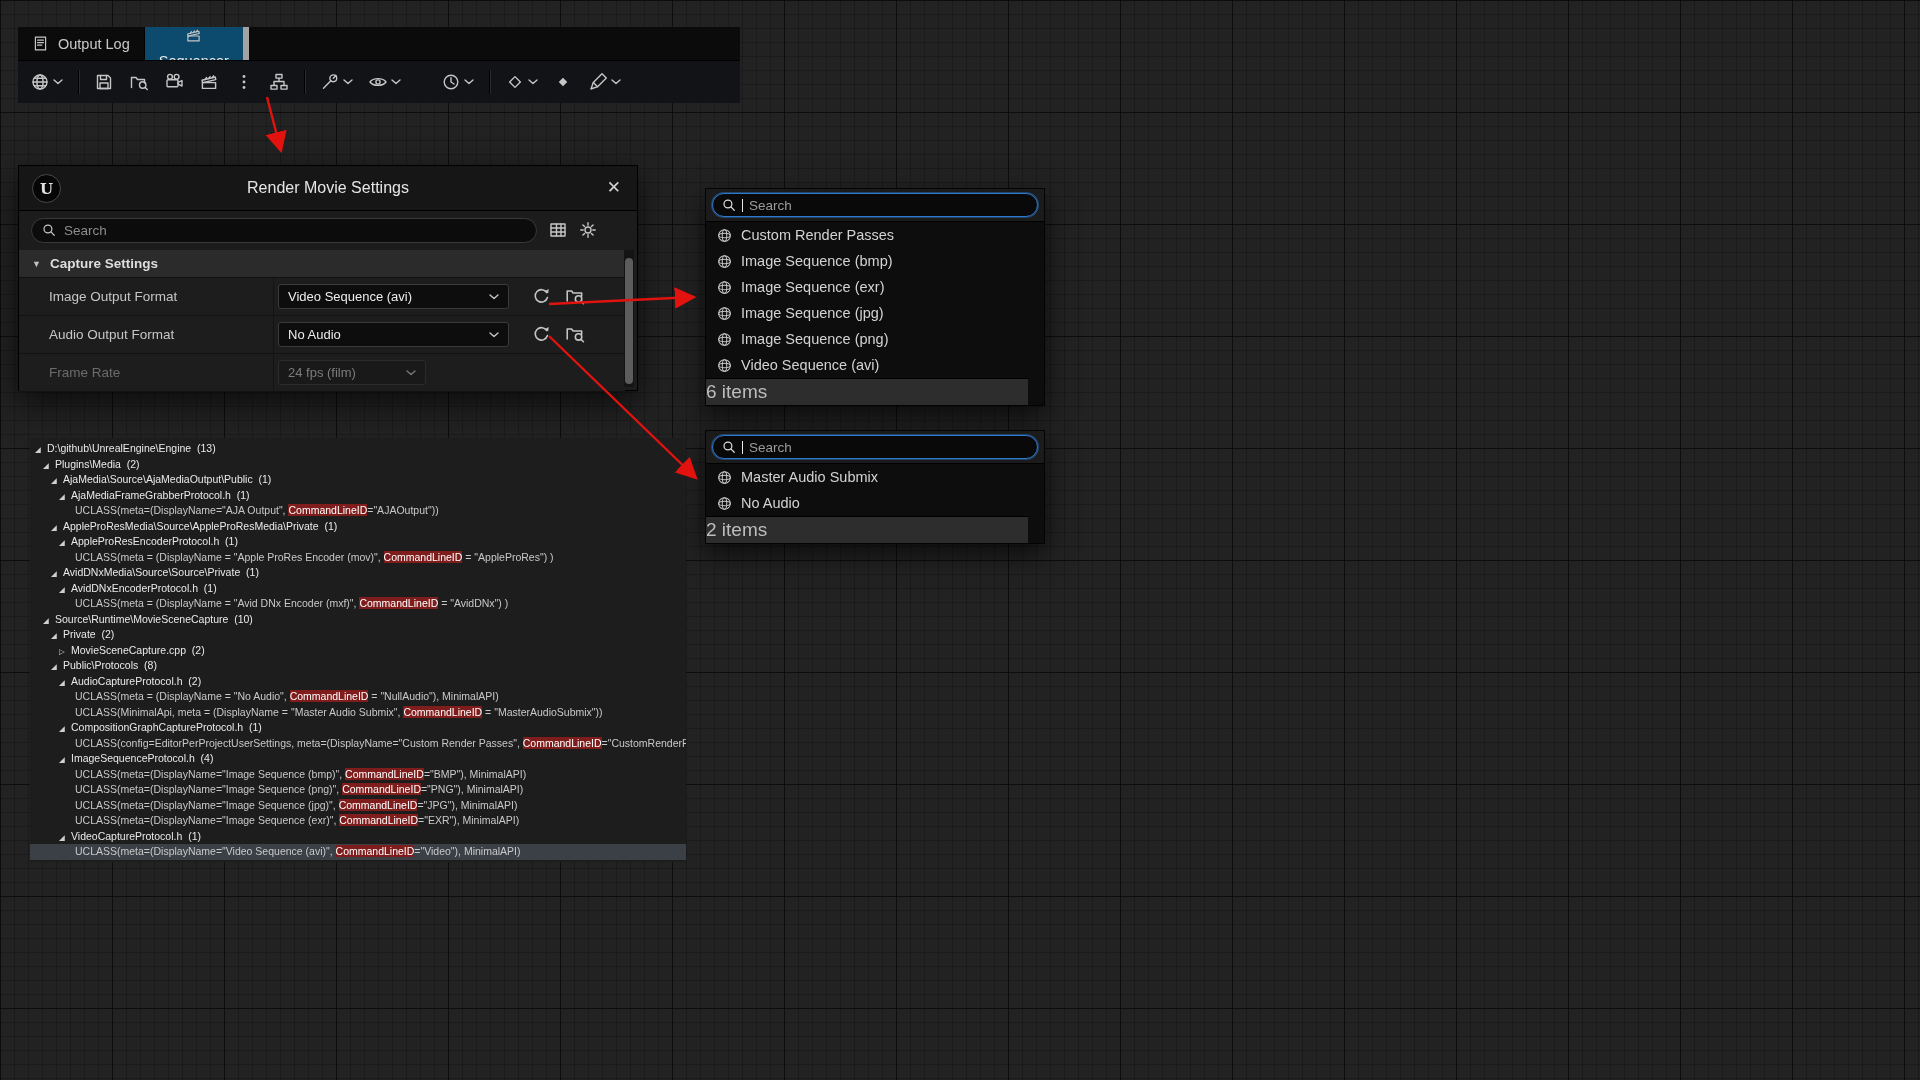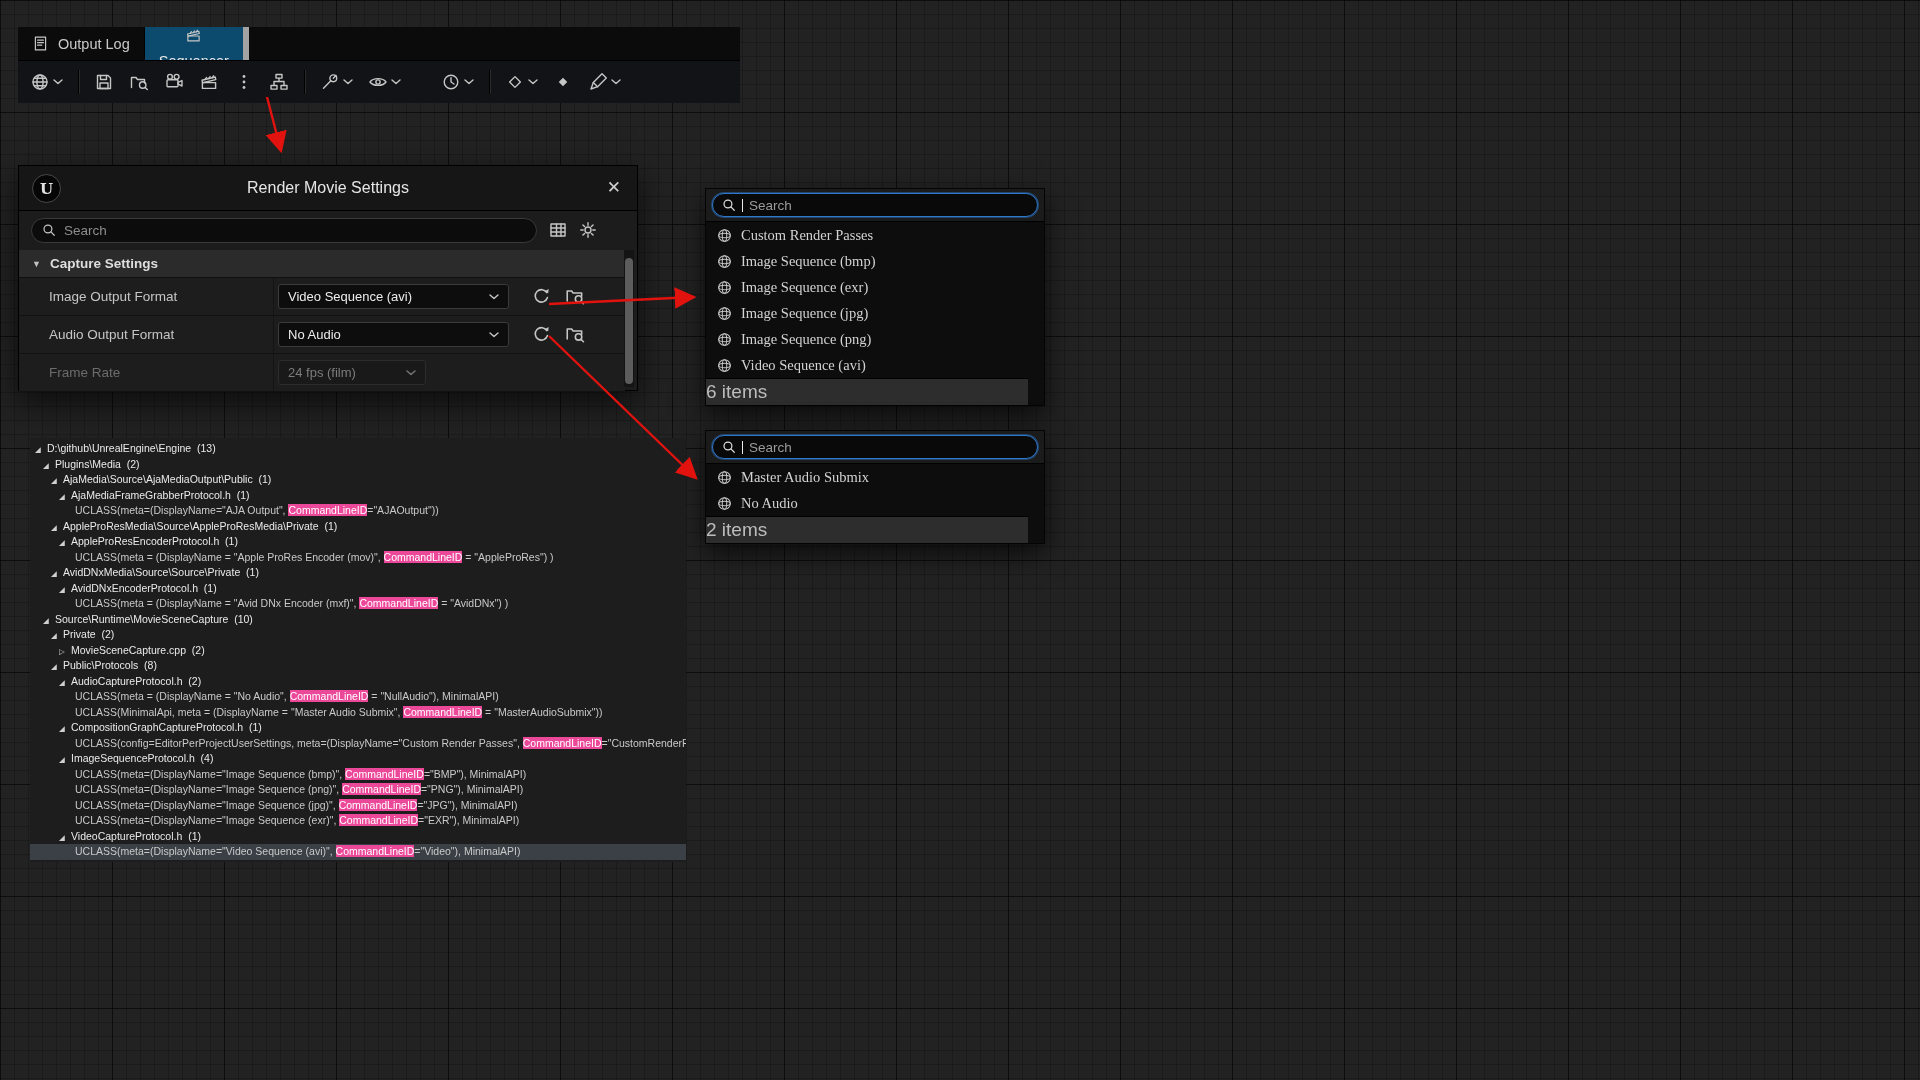--- a/index.html
+++ b/index.html
@@ -54,29 +54,29 @@
   .dlg-scroll-track{position:absolute;right:3px;top:84px;bottom:3px;width:10px;background:#141414;}
   .dlg-scroll-thumb{position:absolute;right:4px;top:92px;width:8px;height:126px;background:#5c5c5c;border-radius:4px;}
   
   .popup{position:absolute;background:#0d0d0d;border:1px solid #040404;box-shadow:0 10px 26px rgba(0,0,0,.65);box-sizing:border-box;}
   .p1{left:705px;top:188px;width:340px;height:218px;}
   .p2{left:705px;top:430px;width:340px;height:114px;}
   .popup-search{height:33px;background:#1b1b1b;display:flex;align-items:center;padding:0 6px;border-bottom:1px solid #000;box-sizing:border-box;}
   .popup-input{flex:1;height:24px;border-radius:12px;background:#090909;border:1px solid #2e77c9;box-shadow:0 0 0 1px rgba(45,122,210,.45);display:flex;align-items:center;gap:6px;padding:0 9px;color:#9b9b9b;font-size:13.5px;box-sizing:border-box;}
   .popup-input .ic{width:14px;height:14px}
   .caret{width:1px;height:13px;background:#eaeaea;}
-  .pitem{height:26px;display:flex;align-items:center;gap:9px;padding:0 11px;color:#d3d3d3;font-size:14.5px;font-family:Liberation Serif, serif;}
+  .pitem{height:26px;display:flex;align-items:center;gap:9px;padding:0 11px;color:#d3d3d3;font-size:14.5px;}
   .pitem .ic{width:15px;height:15px}
   .popup-footer{position:absolute;left:0;right:16px;bottom:0;height:27px;background:#2d2d2d;border-top:1px solid #000;color:#bdbdbd;font-size:19px;display:flex;align-items:center;padding:0 0;box-sizing:border-box;}
   
   .tree{position:absolute;left:30px;top:438px;width:656px;height:424px;background:#1d1d1e;padding:3px 0;box-sizing:border-box;overflow:hidden;font-size:10.5px;color:#c9c9c9;}
   .tl{height:15.5px;line-height:15.5px;white-space:pre;}
   .tl.f{font-weight:normal;color:#eaeaea;}
   .tw{display:inline-block;width:10px;font-size:7.5px;color:#d0d0d0;margin-right:2px;}
-  .hl{background:#ec4899;color:#fff;}
+  .hl{background:#7f1d1d;color:#fff;}
   .sel{background:#3b4046;}
   .i0{padding-left:5px}.i1{padding-left:13px}.i2{padding-left:21px}.i3{padding-left:29px}.i4{padding-left:45px}
   
   .arrows{position:absolute;left:0;top:0;pointer-events:none;z-index:60;}
   .arrow{stroke:#e2120e;stroke-width:2.4;fill:none;marker-end:url(#ah);}
 </style>
 </head>
 <body>
 
 <div class="page">

